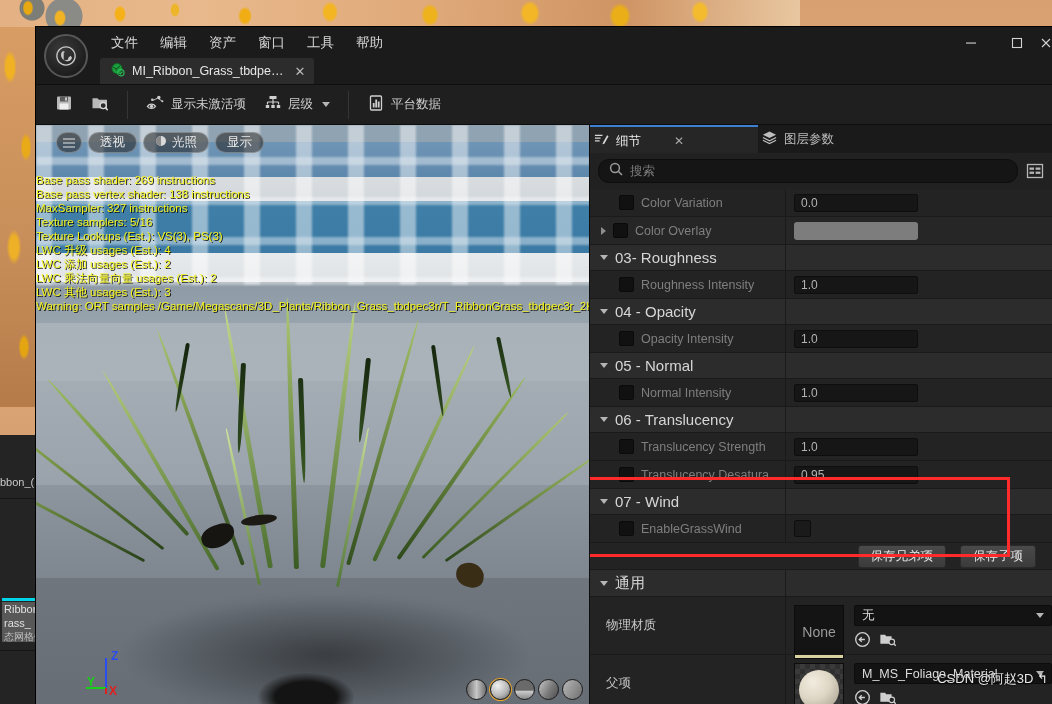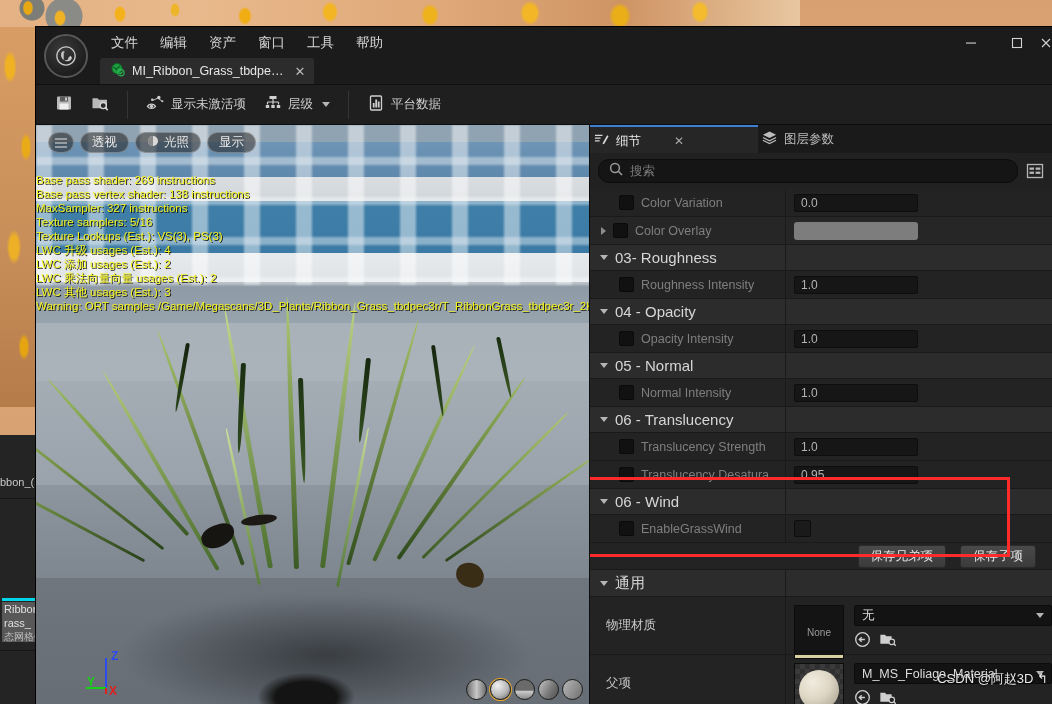--- a/index.html
+++ b/index.html
@@ -191,21 +191,21 @@
     position: absolute;
     transform-origin: bottom center;
     border-radius: 50% 50% 2px 2px / 60% 60% 2px 2px;
   }
   .vp-pot-blob {
     position:absolute; left:222px; top:548px; width:96px; height:44px;
     background: radial-gradient(ellipse at 50% 55%, #141414 0 45%, rgba(20,20,20,0) 72%);
   }
 
   .vp-toolbar {
-    position: absolute; left: 12px; top: 7px; display: flex; gap: 6px; z-index: 5;
+    position: absolute; left: 20px; top: 7px; display: flex; gap: 6px; z-index: 5;
   }
   .vp-pill {
     background: rgba(32,32,32,0.55); border: 1px solid rgba(190,190,190,0.45);
     color: #e9e9e9; font-size: 12.5px; border-radius: 12px;
     padding: 3px 11px; display:flex; align-items:center; gap:5px; height:21px;
     box-sizing: border-box;
   }
   .vp-pill.round { width: 26px; padding: 3px 0; justify-content:center; }
   .vp-stats {
     position: absolute; left: 0; top: 48px; z-index: 5;
@@ -302,21 +302,21 @@
   .gen-row { display:flex; border-bottom:1px solid #1a1a1a; background:#232323; }
   .gen-name {
     width:196px; min-width:196px; border-right:1px solid #1a1a1a;
     display:flex; align-items:center; padding-left:16px; box-sizing:border-box;
     color:#c8c8c8; font-size:12.5px;
   }
   .gen-val { flex:1; display:flex; align-items:flex-start; padding:8px 0 8px 8px; gap:10px; }
   .asset-thumb {
     width: 48px; height: 52px; background:#141414; border:1px solid #0c0c0c;
     display:flex; align-items:center; justify-content:center;
-    color:#9a9a9a; font-size:10px; position:relative;
+    color:#9a9a9a; font-size:14px; position:relative;
   }
   .asset-thumb .underbar { position:absolute; left:0; right:0; bottom:0; height:3px; background:#d9d2a0; }
   .asset-thumb.checker {
     background: repeating-conic-gradient(#3b3b3b 0% 25%, #2f2f2f 0% 50%) 0 0/10px 10px;
   }
   .sphere-prev {
     width:40px; height:40px; border-radius:50%;
     background: radial-gradient(circle at 35% 30%, #f2ece0 0%, #ded6c4 45%, #b6ae9c 80%, #8e8878 100%);
   }
   .combo {
@@ -725,21 +725,21 @@
               <span class="vfield">0.95</span>
             </div>
           </div>
 
           <div style="position:relative;">
             <div class="highlight-box" style="left:-4px;top:-12px;width:424px;height:80px;"></div>
 
             <div class="prow cat">
               <div class="pname">
                 <span class="tri-down" style="margin-left:2px;"></span>
-                <span class="lbl">06 - Wind</span>
+                <span class="lbl">07 - Wind</span>
               </div>
               <div class="pvalue"></div>
             </div>
 
             <div class="prow">
               <div class="pname">
                 <span class="indent"></span>
                 <span class="pcheck"></span>
                 <span class="lbl">EnableGrassWind</span>
               </div>

